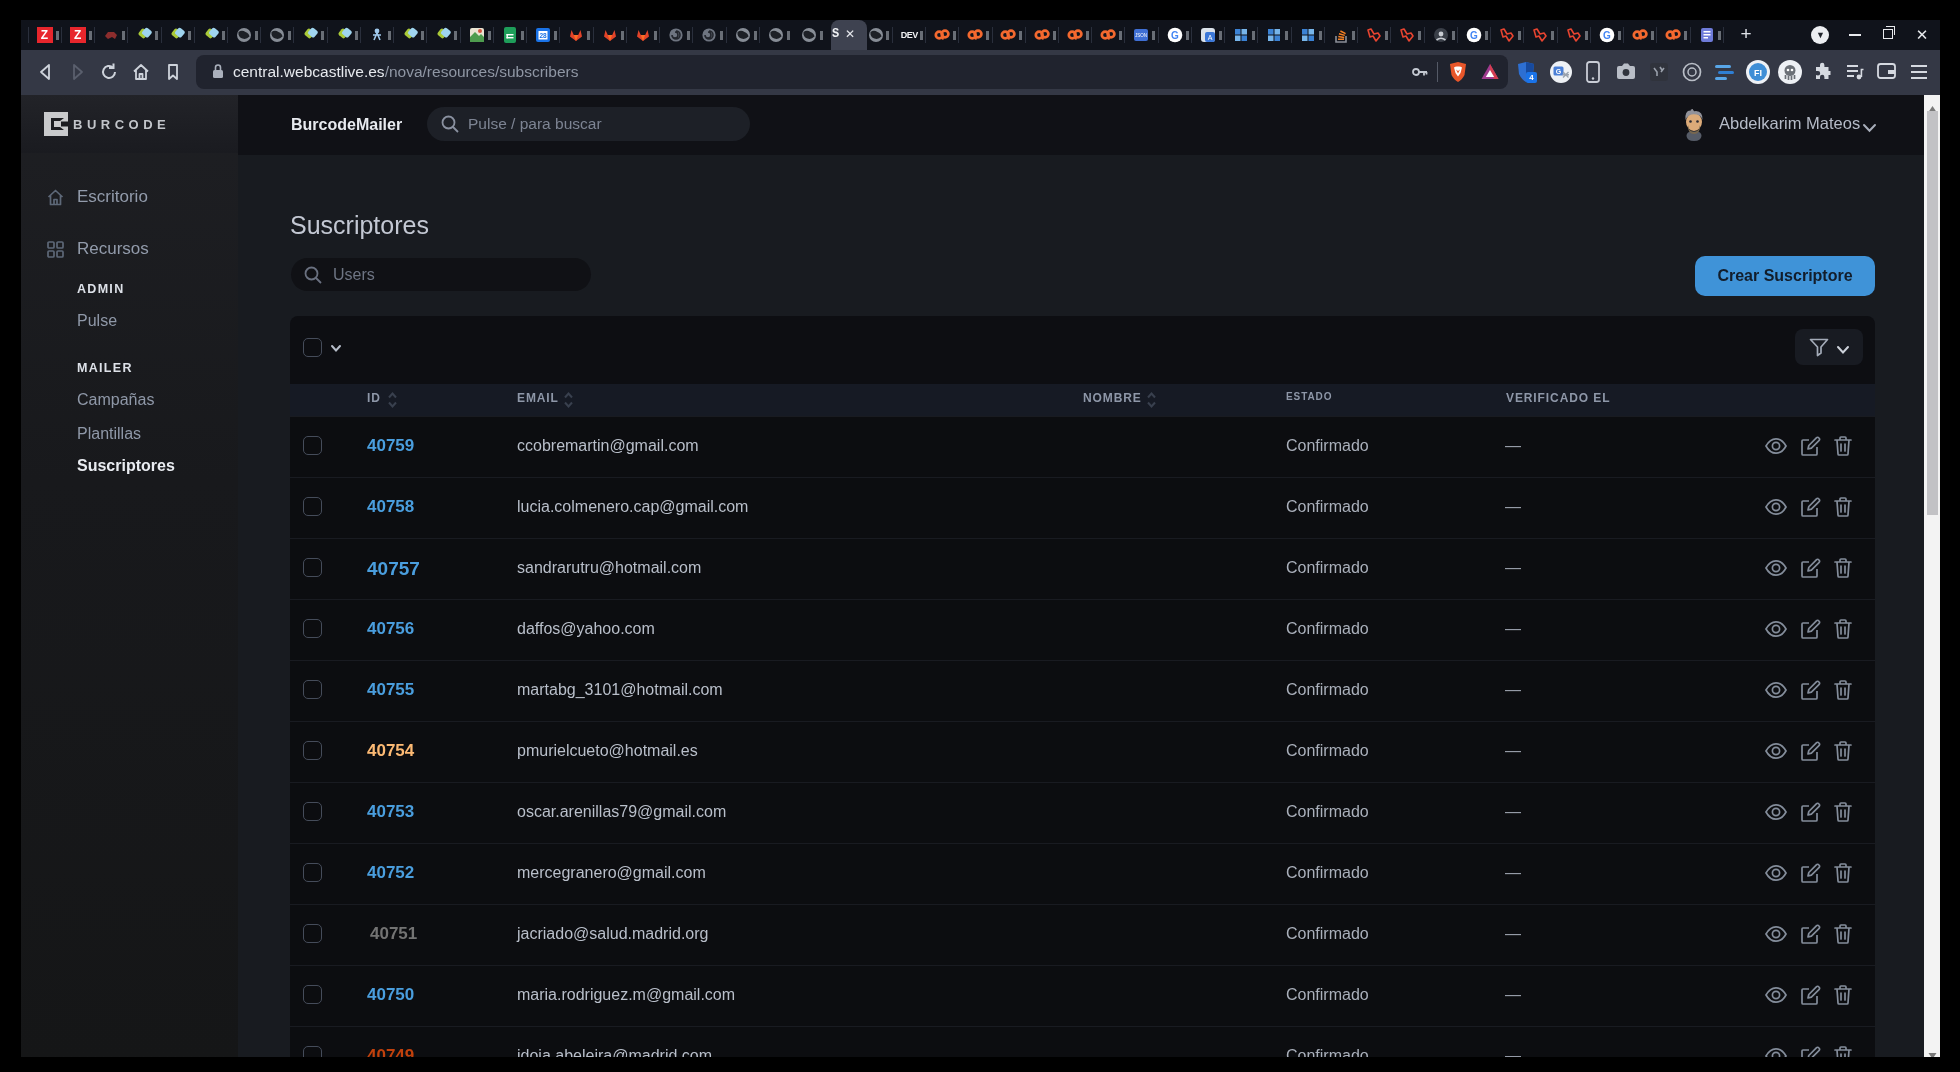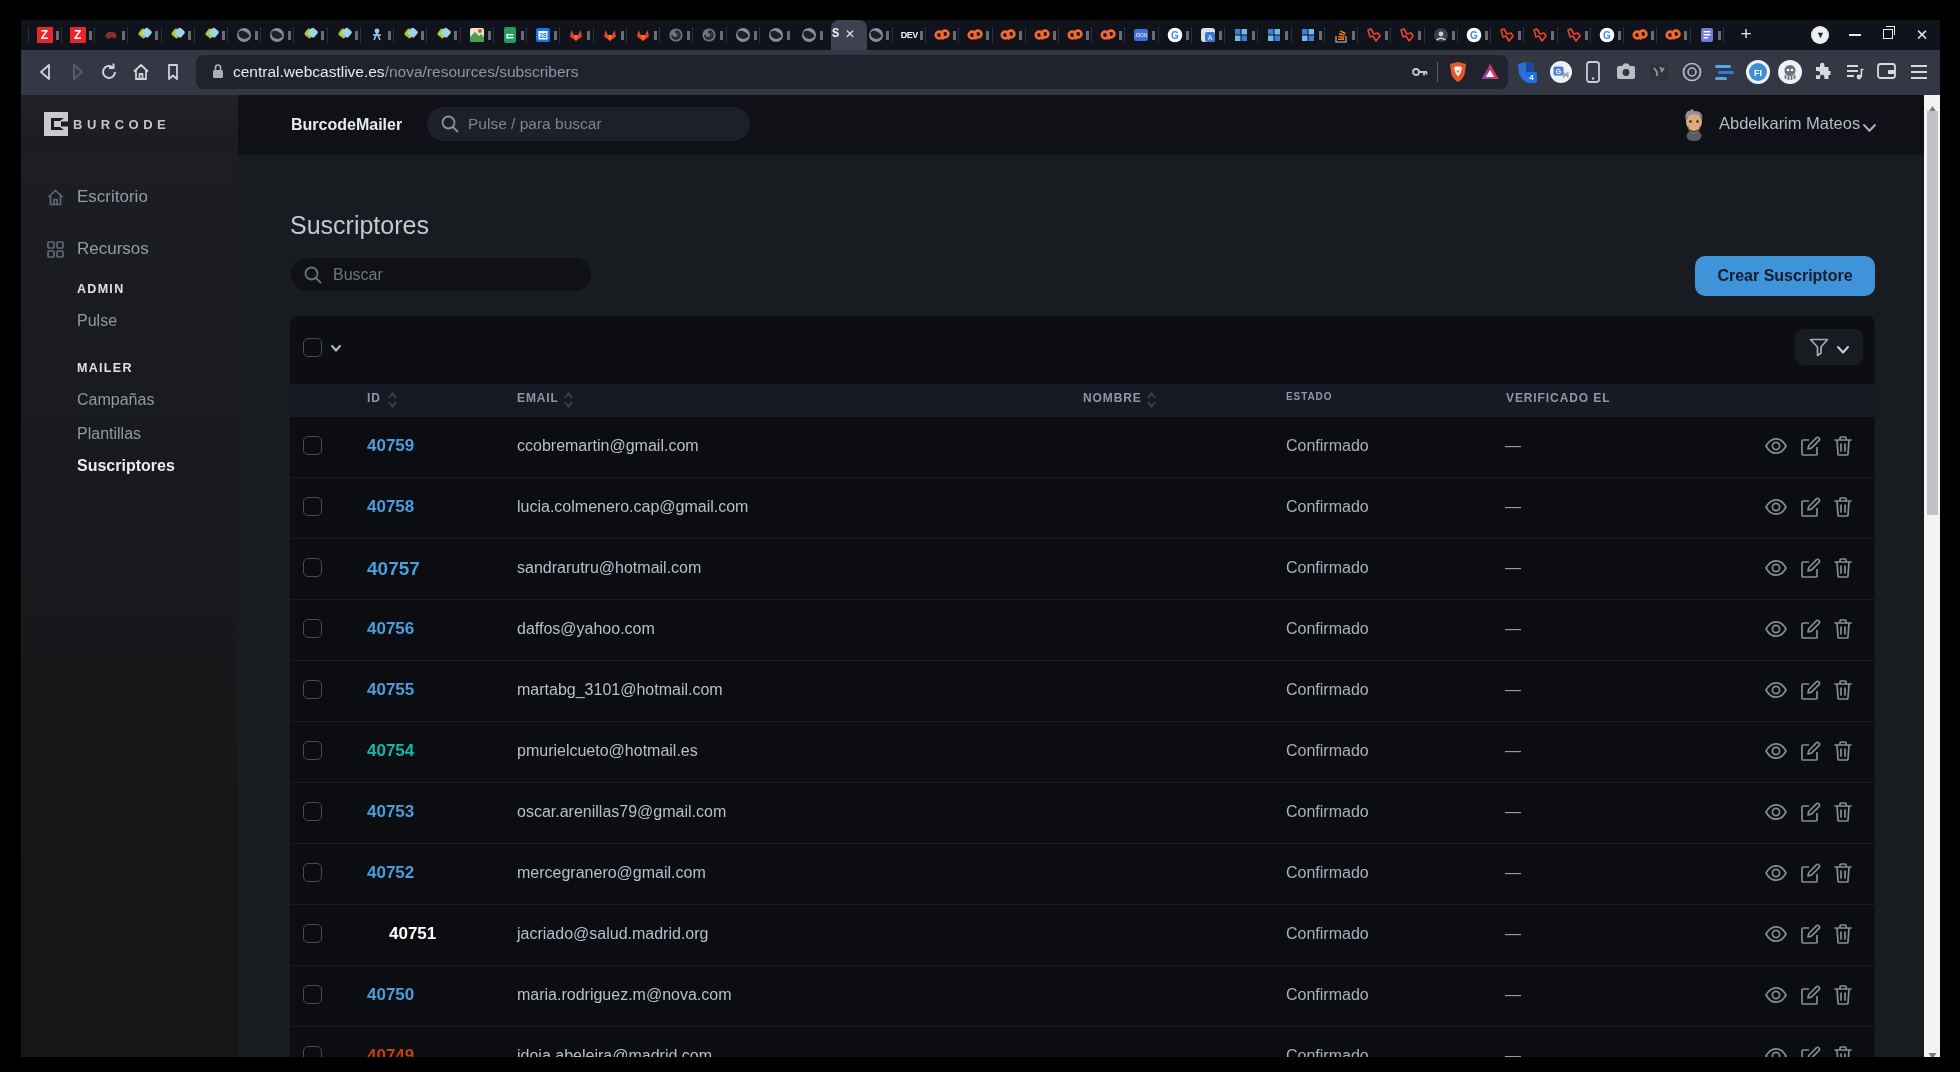--- a/index.html
+++ b/index.html
@@ -468,21 +468,21 @@
 <div class="abs" style="left:1862px;top:120px"><svg width="15" height="11" viewBox="0 0 15 11" style="">
         <path d="M2 2 L7.5 7.8 L13 2" fill="none" stroke="#a8aeba" stroke-width="2" stroke-linecap="round"></path>
       </svg></div>
 <div class="abs" style="left:238px;top:155px;width:1687px;height:905px;background:#181b20"></div>
 <div class="abs" style="left:290px;top:211px;font-size:25px;color:#c3c8d3">Suscriptores</div>
 <div class="abs" style="left:291px;top:258px;width:300px;height:33px;background:#101115;border-radius:17px"></div>
 <div class="abs" style="left:303px;top:265px"><svg width="20" height="20" viewBox="0 0 20 20" style="">
         <circle cx="8.5" cy="8.5" r="6" fill="none" stroke="#6a7180" stroke-width="1.8"></circle>
         <path d="M13 13 L18 18" stroke="#6a7180" stroke-width="1.8"></path>
       </svg></div>
-<div class="abs" style="left:333px;top:266px;font-size:16px;color:#6e7584">Buscar</div>
+<div class="abs" style="left:333px;top:266px;font-size:16px;color:#6e7584">Users</div>
 <div class="abs" style="left:1695px;top:256px;width:180px;height:40px;background:#3f93d8;border-radius:10px;color:#121d2b;font-size:16px;font-weight:bold;text-align:center;line-height:40px">Crear Suscriptore</div>
 <div class="abs" style="left:290px;top:316px;width:1585px;height:744px;background:#0d0e12;border-radius:8px 8px 0 0"></div>
 <div class="abs" style="left:303px;top:338px;width:19px;height:19px;border:1px solid #454c5a;border-radius:5px"></div>
 <div class="abs" style="left:329px;top:341px"><svg width="14" height="14" viewBox="0 0 14 14" style="">
         <path d="M3 5 L7 9.5 L11 5" fill="none" stroke="#b6bdc9" stroke-width="2" stroke-linecap="round"></path>
       </svg></div>
 <div class="abs" style="left:1795px;top:329px;width:68px;height:36px;background:#181b22;border-radius:8px"></div>
 <div class="abs" style="left:1808px;top:336px"><svg width="22" height="22" viewBox="0 0 22 22" style="">
         <path d="M2.5 3.5 L19.5 3.5 L13 11 L13 17 L9.5 19.5 L9.5 11 Z" fill="none" stroke="#a3abb8" stroke-width="1.7" stroke-linejoin="round"></path>
       </svg></div>
@@ -587,21 +587,21 @@
       </svg></div>
 <div class="abs" style="left:1798px;top:678px"><svg width="24" height="24" viewBox="0 0 24 24" style="">
         <path d="M19 13 L19 20 Q19 21 18 21 L5 21 Q4 21 4 20 L4 7 Q4 6 5 6 L11 6" fill="none" stroke="#848d9b" stroke-width="1.7"></path>
         <path d="M10 15 L10.8 11.5 L18.6 3.7 Q19.6 2.7 20.9 4 Q22.2 5.3 21.2 6.3 L13.4 14.1 Z" fill="none" stroke="#848d9b" stroke-width="1.7" stroke-linejoin="round"></path>
       </svg></div>
 <div class="abs" style="left:1831px;top:678px"><svg width="24" height="24" viewBox="0 0 24 24" style="">
         <path d="M4 6 L20 6 M9 6 L9 4 Q9 3 10 3 L14 3 Q15 3 15 4 L15 6 M6 6 L7 20 Q7 21 8 21 L16 21 Q17 21 17 20 L18 6 M10 10 L10 17 M14 10 L14 17" fill="none" stroke="#848d9b" stroke-width="1.7" stroke-linecap="round"></path>
       </svg></div>
 <div class="abs" style="left:290px;top:721px;width:1585px;height:61px;background:#0c0d10;border-top:1px solid #191b21"></div>
 <div class="abs" style="left:303px;top:741px;width:19px;height:19px;border:1px solid #454c5a;border-radius:5px"></div>
-<div class="abs" style="left:367px;top:741px;font-size:17px;font-weight:bold;color:#14b8a6">40754</div>
+<div class="abs" style="left:367px;top:741px;font-size:17px;font-weight:bold;color:#fdba74">40754</div>
 <div class="abs" style="left:517px;top:742px;font-size:16px;color:#b9bfca">pmurielcueto@hotmail.es</div>
 <div class="abs" style="left:1286px;top:742px;font-size:16px;color:#aab0bb">Confirmado</div>
 <div class="abs" style="left:1505px;top:742px;font-size:16px;color:#9aa0ac">—</div>
 <div class="abs" style="left:1764px;top:739px"><svg width="24" height="24" viewBox="0 0 24 24" style="">
         <path d="M2 12 C5 6.5 8.2 4.8 12 4.8 S19 6.5 22 12 C19 17.5 15.8 19.2 12 19.2 S5 17.5 2 12 Z" fill="none" stroke="#848d9b" stroke-width="1.7"></path>
         <circle cx="12" cy="12" r="3.6" fill="none" stroke="#848d9b" stroke-width="1.7"></circle>
       </svg></div>
 <div class="abs" style="left:1798px;top:739px"><svg width="24" height="24" viewBox="0 0 24 24" style="">
         <path d="M19 13 L19 20 Q19 21 18 21 L5 21 Q4 21 4 20 L4 7 Q4 6 5 6 L11 6" fill="none" stroke="#848d9b" stroke-width="1.7"></path>
         <path d="M10 15 L10.8 11.5 L18.6 3.7 Q19.6 2.7 20.9 4 Q22.2 5.3 21.2 6.3 L13.4 14.1 Z" fill="none" stroke="#848d9b" stroke-width="1.7" stroke-linejoin="round"></path>
@@ -638,39 +638,39 @@
       </svg></div>
 <div class="abs" style="left:1798px;top:861px"><svg width="24" height="24" viewBox="0 0 24 24" style="">
         <path d="M19 13 L19 20 Q19 21 18 21 L5 21 Q4 21 4 20 L4 7 Q4 6 5 6 L11 6" fill="none" stroke="#848d9b" stroke-width="1.7"></path>
         <path d="M10 15 L10.8 11.5 L18.6 3.7 Q19.6 2.7 20.9 4 Q22.2 5.3 21.2 6.3 L13.4 14.1 Z" fill="none" stroke="#848d9b" stroke-width="1.7" stroke-linejoin="round"></path>
       </svg></div>
 <div class="abs" style="left:1831px;top:861px"><svg width="24" height="24" viewBox="0 0 24 24" style="">
         <path d="M4 6 L20 6 M9 6 L9 4 Q9 3 10 3 L14 3 Q15 3 15 4 L15 6 M6 6 L7 20 Q7 21 8 21 L16 21 Q17 21 17 20 L18 6 M10 10 L10 17 M14 10 L14 17" fill="none" stroke="#848d9b" stroke-width="1.7" stroke-linecap="round"></path>
       </svg></div>
 <div class="abs" style="left:290px;top:904px;width:1585px;height:61px;background:#0c0d10;border-top:1px solid #191b21"></div>
 <div class="abs" style="left:303px;top:924px;width:19px;height:19px;border:1px solid #454c5a;border-radius:5px"></div>
-<div class="abs" style="left:389px;top:924px;font-size:17px;font-weight:bold;color:#ffffff">40751</div>
+<div class="abs" style="left:370px;top:924px;font-size:17px;font-weight:bold;color:#737373">40751</div>
 <div class="abs" style="left:517px;top:925px;font-size:16px;color:#b9bfca">jacriado@salud.madrid.org</div>
 <div class="abs" style="left:1286px;top:925px;font-size:16px;color:#aab0bb">Confirmado</div>
 <div class="abs" style="left:1505px;top:925px;font-size:16px;color:#9aa0ac">—</div>
 <div class="abs" style="left:1764px;top:922px"><svg width="24" height="24" viewBox="0 0 24 24" style="">
         <path d="M2 12 C5 6.5 8.2 4.8 12 4.8 S19 6.5 22 12 C19 17.5 15.8 19.2 12 19.2 S5 17.5 2 12 Z" fill="none" stroke="#848d9b" stroke-width="1.7"></path>
         <circle cx="12" cy="12" r="3.6" fill="none" stroke="#848d9b" stroke-width="1.7"></circle>
       </svg></div>
 <div class="abs" style="left:1798px;top:922px"><svg width="24" height="24" viewBox="0 0 24 24" style="">
         <path d="M19 13 L19 20 Q19 21 18 21 L5 21 Q4 21 4 20 L4 7 Q4 6 5 6 L11 6" fill="none" stroke="#848d9b" stroke-width="1.7"></path>
         <path d="M10 15 L10.8 11.5 L18.6 3.7 Q19.6 2.7 20.9 4 Q22.2 5.3 21.2 6.3 L13.4 14.1 Z" fill="none" stroke="#848d9b" stroke-width="1.7" stroke-linejoin="round"></path>
       </svg></div>
 <div class="abs" style="left:1831px;top:922px"><svg width="24" height="24" viewBox="0 0 24 24" style="">
         <path d="M4 6 L20 6 M9 6 L9 4 Q9 3 10 3 L14 3 Q15 3 15 4 L15 6 M6 6 L7 20 Q7 21 8 21 L16 21 Q17 21 17 20 L18 6 M10 10 L10 17 M14 10 L14 17" fill="none" stroke="#848d9b" stroke-width="1.7" stroke-linecap="round"></path>
       </svg></div>
 <div class="abs" style="left:290px;top:965px;width:1585px;height:61px;background:#0c0d10;border-top:1px solid #191b21"></div>
 <div class="abs" style="left:303px;top:985px;width:19px;height:19px;border:1px solid #454c5a;border-radius:5px"></div>
 <div class="abs" style="left:367px;top:985px;font-size:17px;font-weight:bold;color:#4a9ede">40750</div>
-<div class="abs" style="left:517px;top:986px;font-size:16px;color:#b9bfca">maria.rodriguez.m@nova.com</div>
+<div class="abs" style="left:517px;top:986px;font-size:16px;color:#b9bfca">maria.rodriguez.m@gmail.com</div>
 <div class="abs" style="left:1286px;top:986px;font-size:16px;color:#aab0bb">Confirmado</div>
 <div class="abs" style="left:1505px;top:986px;font-size:16px;color:#9aa0ac">—</div>
 <div class="abs" style="left:1764px;top:983px"><svg width="24" height="24" viewBox="0 0 24 24" style="">
         <path d="M2 12 C5 6.5 8.2 4.8 12 4.8 S19 6.5 22 12 C19 17.5 15.8 19.2 12 19.2 S5 17.5 2 12 Z" fill="none" stroke="#848d9b" stroke-width="1.7"></path>
         <circle cx="12" cy="12" r="3.6" fill="none" stroke="#848d9b" stroke-width="1.7"></circle>
       </svg></div>
 <div class="abs" style="left:1798px;top:983px"><svg width="24" height="24" viewBox="0 0 24 24" style="">
         <path d="M19 13 L19 20 Q19 21 18 21 L5 21 Q4 21 4 20 L4 7 Q4 6 5 6 L11 6" fill="none" stroke="#848d9b" stroke-width="1.7"></path>
         <path d="M10 15 L10.8 11.5 L18.6 3.7 Q19.6 2.7 20.9 4 Q22.2 5.3 21.2 6.3 L13.4 14.1 Z" fill="none" stroke="#848d9b" stroke-width="1.7" stroke-linejoin="round"></path>
       </svg></div>

